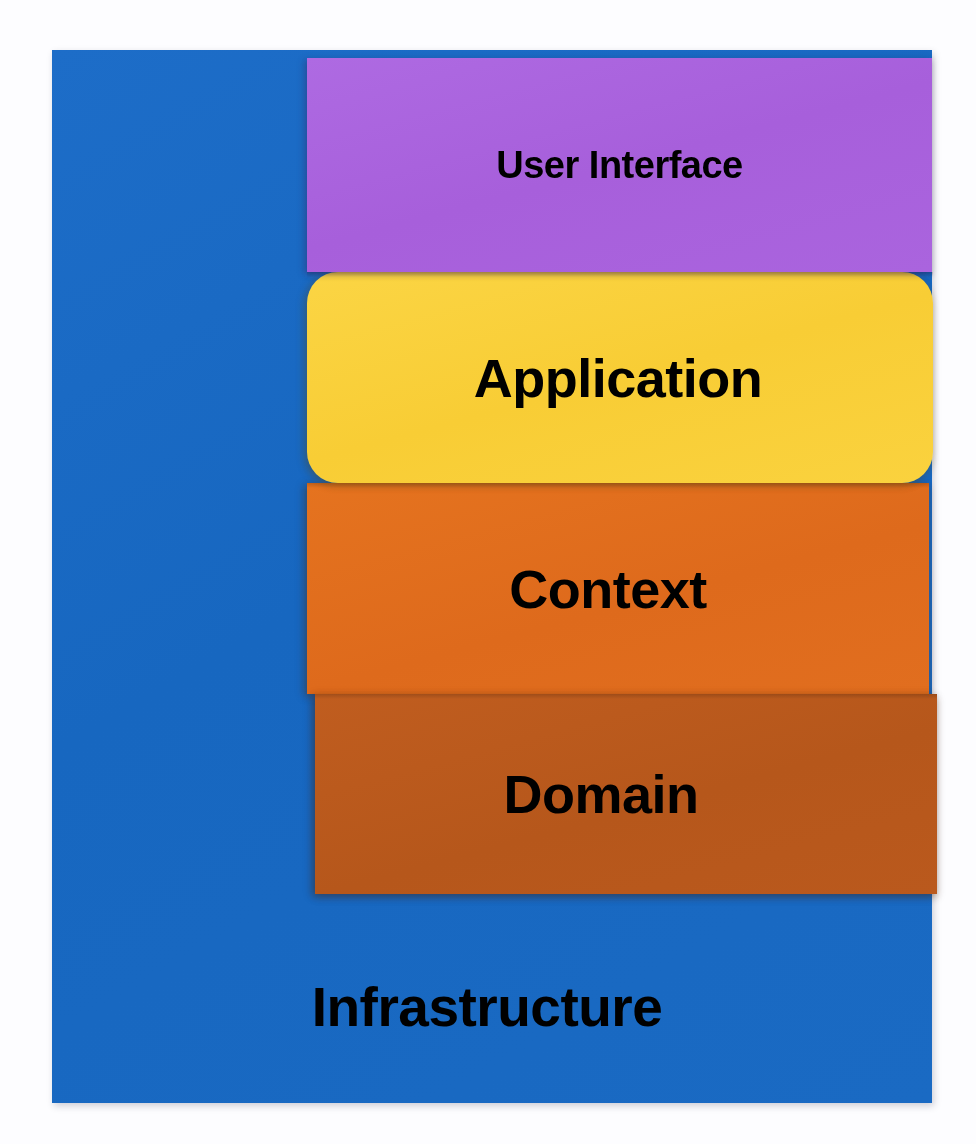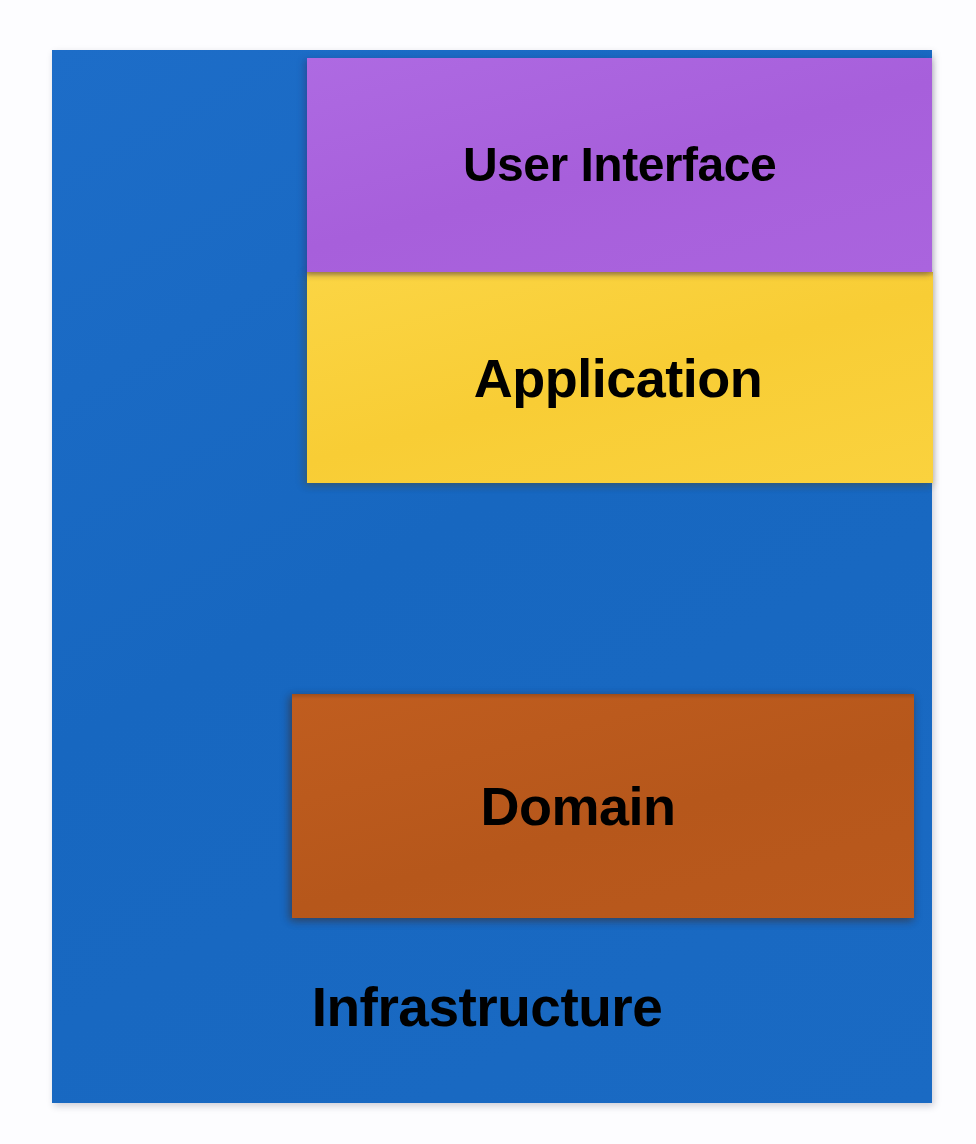--- a/index.html
+++ b/index.html
@@ -58,51 +58,52 @@
   #user-interface {
     left: 307px;
     top: 58px;
     width: 625px;
     height: 214px;
     background: linear-gradient(165deg, #ae6ae2 0%, #a75fdb 50%, #aa64de 100%);
     box-shadow: -3px 2px 7px rgba(60,40,90,0.30),
                  0 3px 6px rgba(60,40,90,0.18);
     z-index: 4;
   }
-  #user-interface .layer-label { font-size: 48px; }
+  #user-interface .layer-label { font-size: 38px; }
 
   #application {
     left: 307px;
     top: 272px;
     width: 626px;
     height: 211px;
     background: linear-gradient(165deg, #fbd544 0%, #f8cd35 50%, #fad23e 100%);
     box-shadow: -3px 2px 8px rgba(90,70,20,0.30),
                  0 3px 7px rgba(90,70,20,0.20);
     z-index: 3;
+    border-radius: 31px;
   }
   #application .layer-label { font-size: 54px; margin-left: -4px; }
 
   #context {
     left: 307px;
     top: 483px;
     width: 622px;
     height: 211px;
     background: linear-gradient(165deg, #e5731f 0%, #de6a1c 55%, #e16e1f 100%);
     box-shadow: -3px 2px 8px rgba(80,40,10,0.34),
                  0 3px 7px rgba(80,40,10,0.22);
     z-index: 2;
   }
   #context .layer-label { font-size: 54px; margin-left: -20px; }
 
   #domain {
-    left: 292px;
+    left: 315px;
     top: 694px;
     width: 622px;
-    height: 224px;
+    height: 200px;
     background: linear-gradient(165deg, #c05d1f 0%, #b6571b 55%, #ba591d 100%);
     box-shadow: -3px 2px 8px rgba(70,32,8,0.36),
                  0 3px 8px rgba(70,32,8,0.26);
     z-index: 2;
   }
   #domain .layer-label { font-size: 54px; margin-left: -50px; }
 
   
   .seam-top::before {
     content: "";
@@ -123,18 +124,21 @@
   </div>
 
   <div class="layer" id="user-interface">
     <span class="layer-label">User Interface</span>
   </div>
 
   <div class="layer seam-top" id="application">
     <span class="layer-label">Application</span>
   </div>
 
+  <div class="layer seam-top" id="context">
+    <span class="layer-label">Context</span>
+  </div>
 
   <div class="layer seam-top" id="domain">
     <span class="layer-label">Domain</span>
   </div>
 
 </div>
 
 </body></html>

